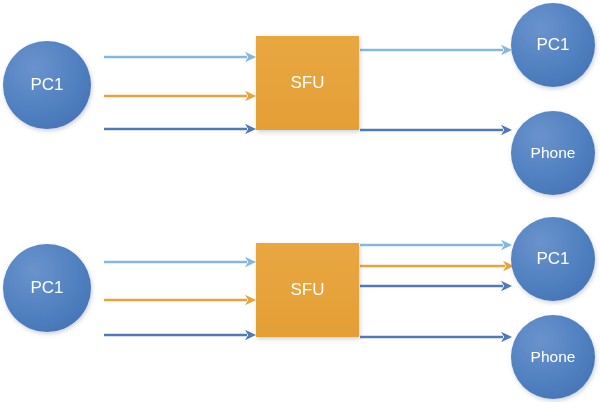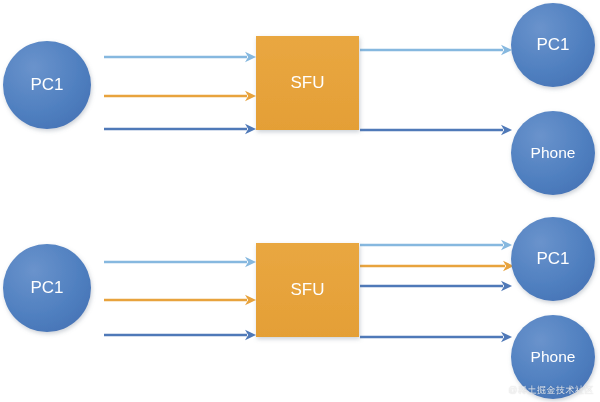--- a/index.html
+++ b/index.html
@@ -149,15 +149,14 @@
           <circle cx="553" cy="259" r="42" fill="url(#circGrad)" filter="url(#softShadow)"></circle>
           <text x="553" y="260" class="node-label">PC1</text>
         </g>
         <g>
           <circle cx="553" cy="357" r="42" fill="url(#circGrad)" filter="url(#softShadow)"></circle>
           <text x="553" y="358" class="node-label small">Phone</text>
         </g>
       </g>
   </svg>
 
-  <div class="watermark">@稀土掘金技术社区</div>
 
 </div>
 
 </body></html>

